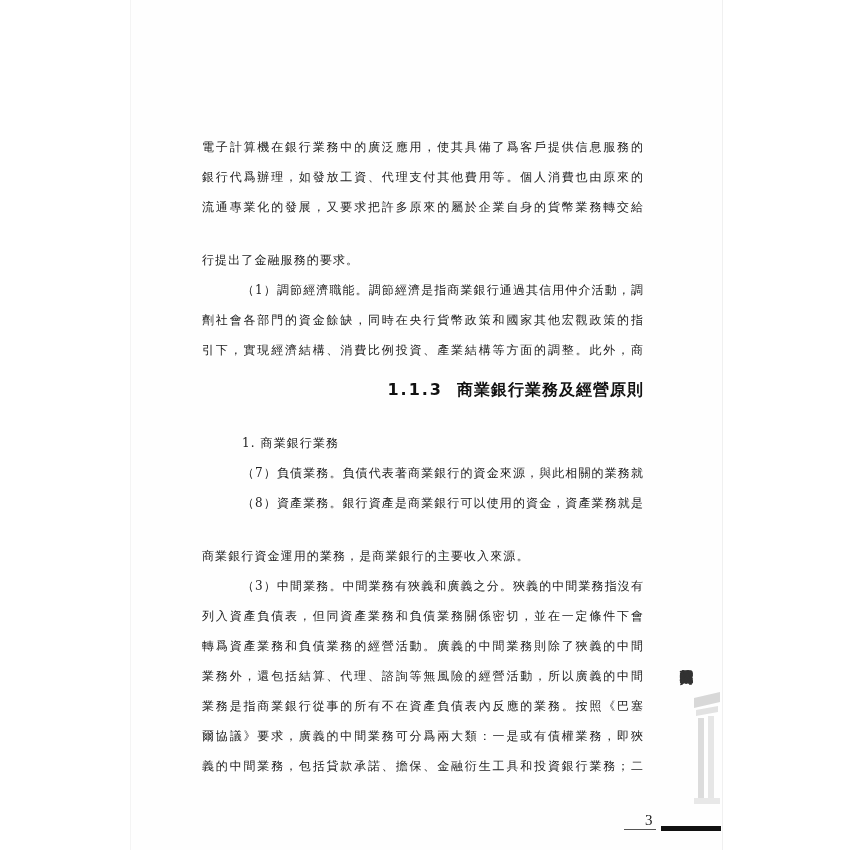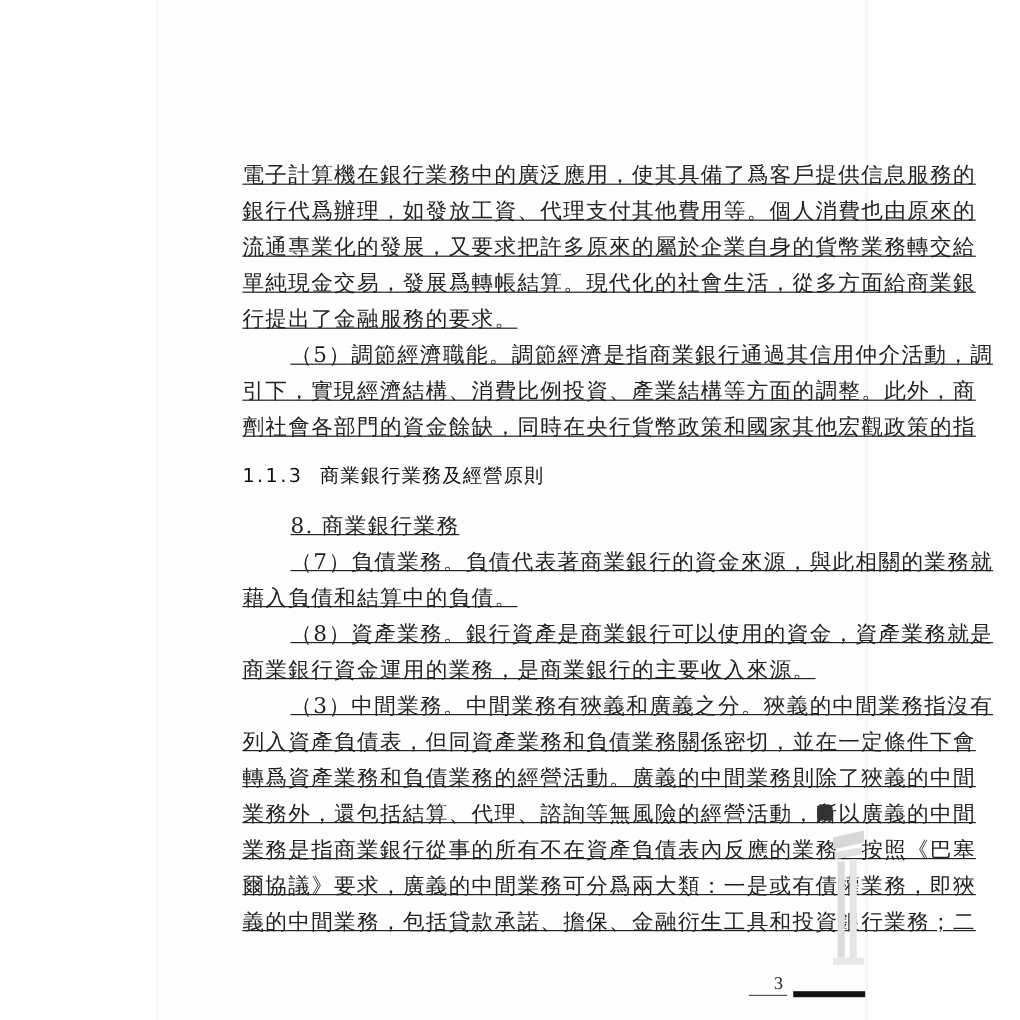--- a/index.html
+++ b/index.html
@@ -12,33 +12,33 @@
   .page {
     position: absolute; left: 130px; top: 0; width: 591px; height: 850px;
     background: #fefefe;
     border-left: 1px solid #f4f4f4;
     border-right: 1px solid #f0f0f0;
   }
   .text-block {
     position: absolute; left: 202px; top: 132px; width: 442px;
   }
   .line {
-    height: 30px; line-height: 30px; font-size: 18px;
+    height: 30px; line-height: 30px; font-size: 12px;
     white-space: nowrap; letter-spacing: 1.1px;
     text-align: justify; text-align-last: justify;
     color: #222;
-    text-decoration: underline;
   }
-  .line.last { text-align-last: left; }
+  .line.last { text-align-last: left; margin-top: 23px; }
   .line.indent { padding-left: 40px; }
   .heading {
     height: 30px; line-height: 30px; margin: 10px 0 12px 0;
     font-family: "DejaVu Sans", "Liberation Sans", sans-serif;
-    font-weight: normal; font-size: 16px; color: #111; letter-spacing: 1px;
+    font-weight: bold; font-size: 16px; color: #111; letter-spacing: 1px;
     white-space: nowrap;
+    text-align: right;
   }
   .heading .num { margin-right: 14px; letter-spacing: 2px; }
   .side-tab {
     position: absolute; left: 676px; top: 660px; width: 18px;
     writing-mode: vertical-rl; font-size: 13px; line-height: 16px;
     font-weight: bold; color: #333; letter-spacing: 0px;
   }
   .side-art {
     position: absolute; left: 694px; top: 688px; width: 26px; height: 120px;
   }
@@ -56,38 +56,36 @@
 </head>
 <body>
 
 <div class="page"></div>
 
 <div class="text-block">
   <div>
     <div class="line">電子計算機在銀行業務中的廣泛應用，使其具備了爲客戶提供信息服務的</div>
     <div class="line">銀行代爲辦理，如發放工資、代理支付其他費用等。個人消費也由原來的</div>
     <div class="line">流通專業化的發展，又要求把許多原來的屬於企業自身的貨幣業務轉交給</div>
-    <div class="line">單純現金交易，發展爲轉帳結算。現代化的社會生活，從多方面給商業銀</div>
     <div class="line last">行提出了金融服務的要求。</div>
   </div>
   <div>
-    <div class="line indent">（5）調節經濟職能。調節經濟是指商業銀行通過其信用仲介活動，調</div>
+    <div class="line indent">（1）調節經濟職能。調節經濟是指商業銀行通過其信用仲介活動，調</div>
+    <div class="line">劑社會各部門的資金餘缺，同時在央行貨幣政策和國家其他宏觀政策的指</div>
     <div class="line">引下，實現經濟結構、消費比例投資、產業結構等方面的調整。此外，商</div>
-    <div class="line">劑社會各部門的資金餘缺，同時在央行貨幣政策和國家其他宏觀政策的指</div>
   </div>
 
   <div class="heading">
     <span class="num">1.1.3</span><span>商業銀行業務及經營原則</span>
   </div>
 
-  <div class="line indent last">8. 商業銀行業務</div>
+  <div class="line indent last">1. 商業銀行業務</div>
 
   <div>
     <div class="line indent">（7）負債業務。負債代表著商業銀行的資金來源，與此相關的業務就</div>
-    <div class="line last">藉入負債和結算中的負債。</div>
   </div>
   <div>
     <div class="line indent">（8）資產業務。銀行資產是商業銀行可以使用的資金，資產業務就是</div>
     <div class="line last">商業銀行資金運用的業務，是商業銀行的主要收入來源。</div>
   </div>
   <div>
     <div class="line indent">（3）中間業務。中間業務有狹義和廣義之分。狹義的中間業務指沒有</div>
     <div class="line">列入資產負債表，但同資產業務和負債業務關係密切，並在一定條件下會</div>
     <div class="line">轉爲資產業務和負債業務的經營活動。廣義的中間業務則除了狹義的中間</div>
     <div class="line">業務外，還包括結算、代理、諮詢等無風險的經營活動，所以廣義的中間</div>

